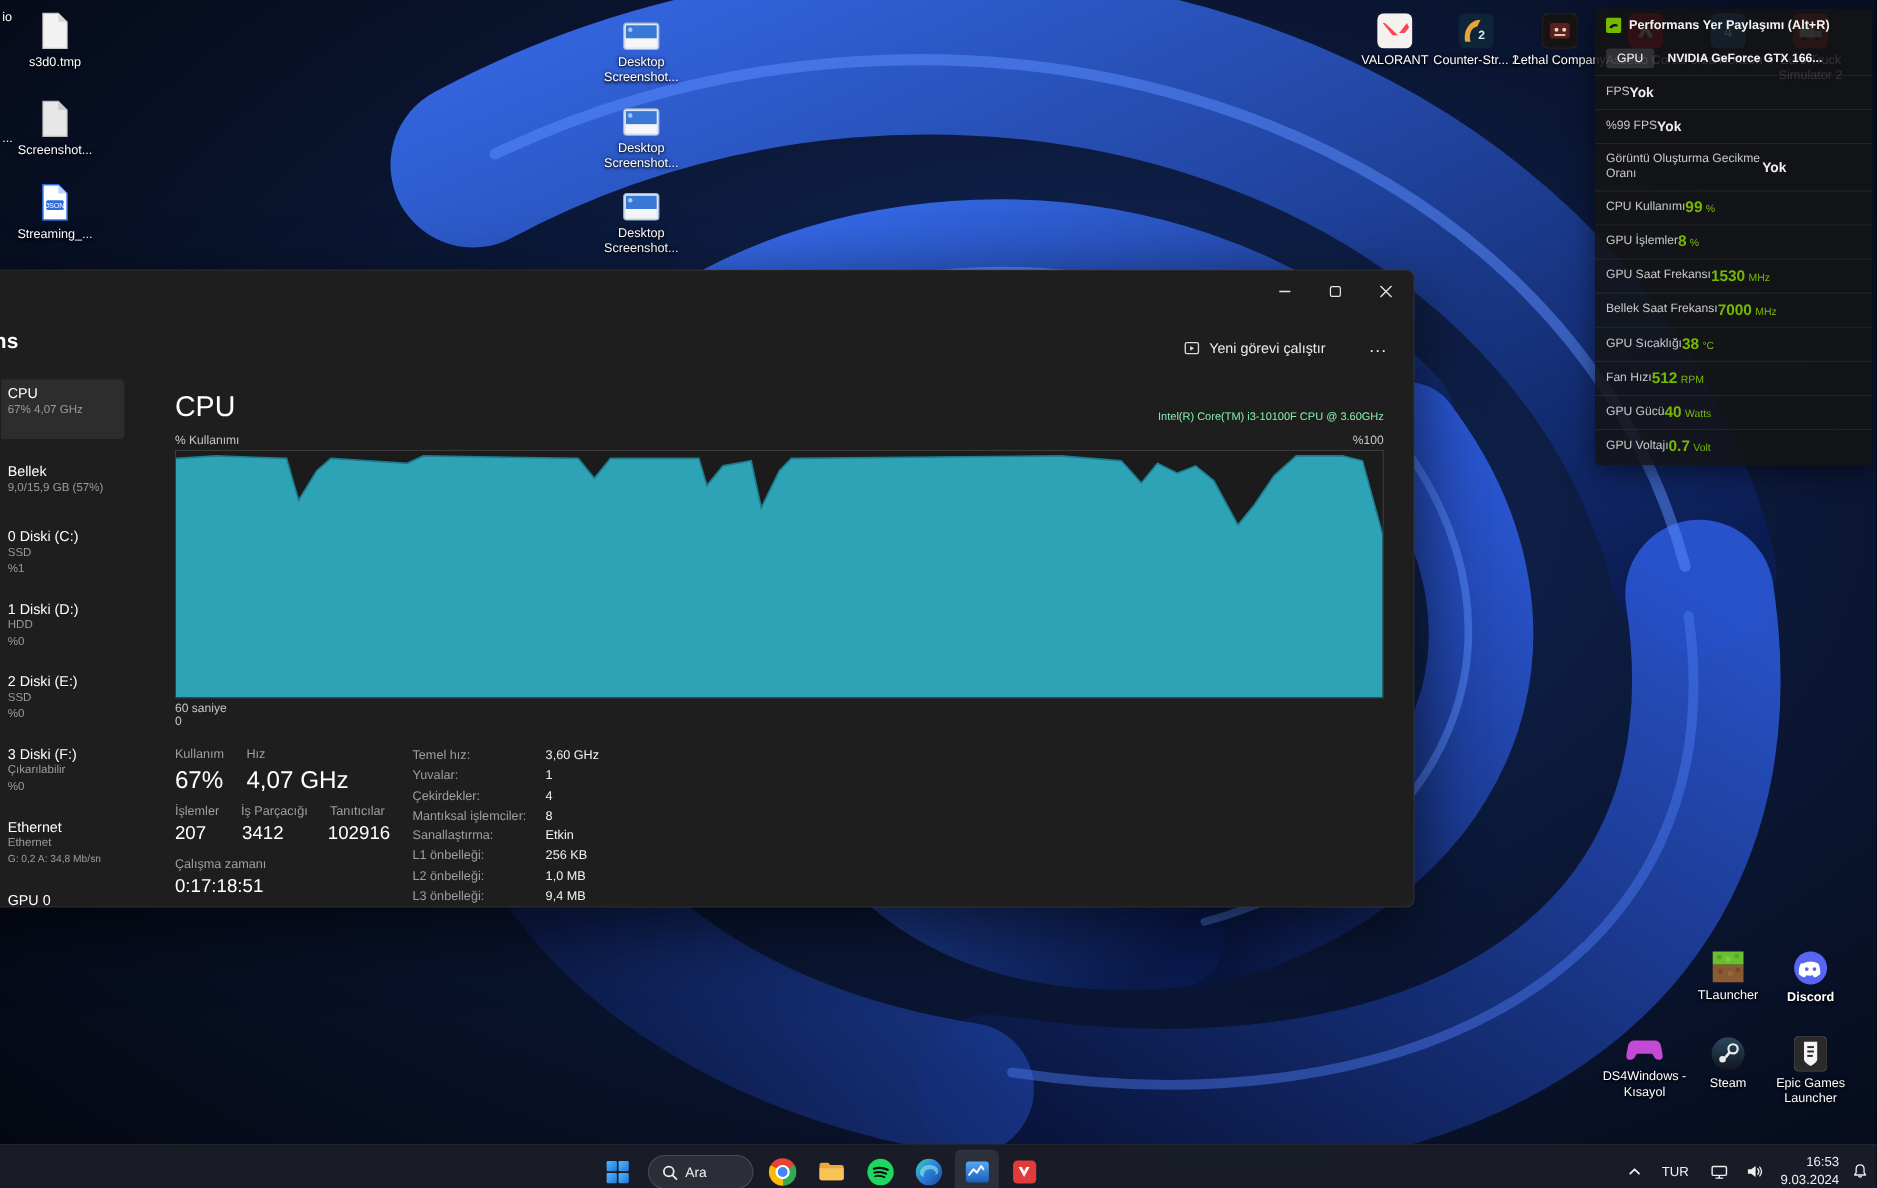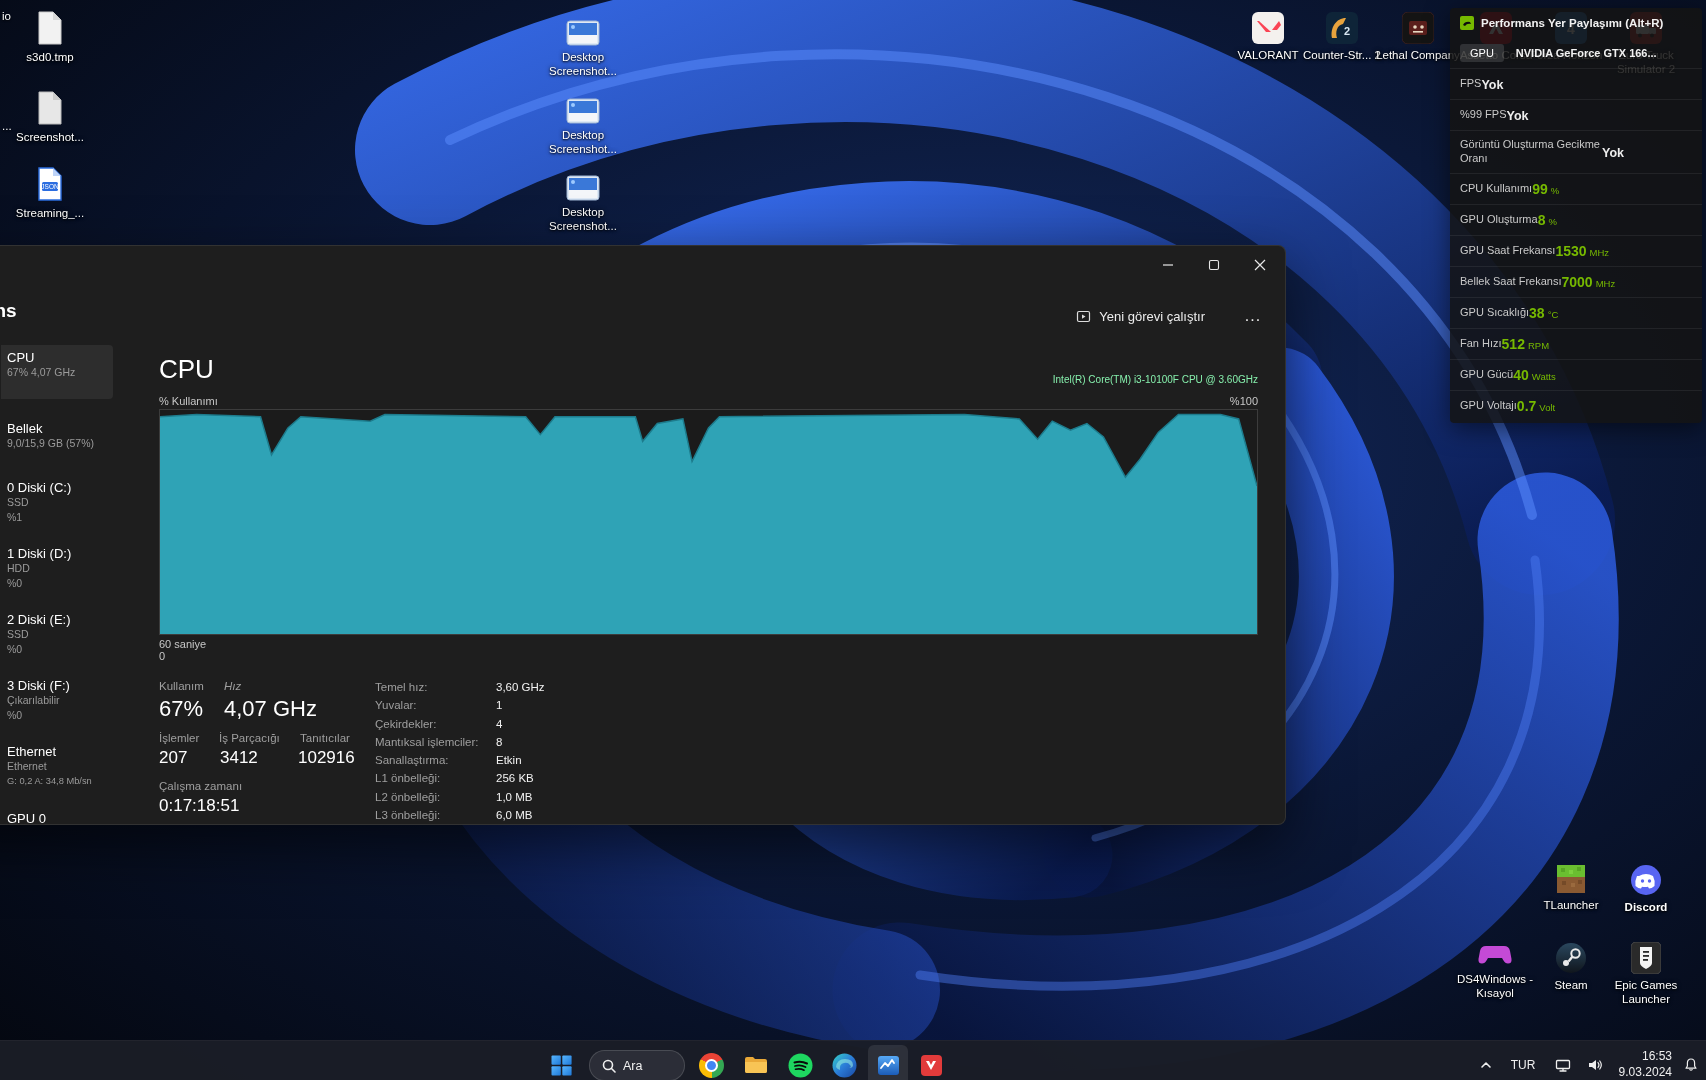--- a/index.html
+++ b/index.html
@@ -377,21 +377,21 @@
           <path fill="none" stroke-width="1.5" d="M0.0,6.8 L36.7,4.5 L100.9,6.8 L111.9,45.2 L128.4,18.1 L141.3,6.8 L211.0,11.3 L225.7,4.5 L367.0,6.8 L381.7,24.9 L396.4,6.8 L477.1,6.8 L484.4,31.6 L499.1,13.6 L524.8,9.0 L534.0,52.0 L550.5,18.1 L561.5,6.8 L807.4,4.5 L862.5,9.0 L880.8,29.4 L895.5,11.3 L913.8,20.3 L930.3,13.6 L946.9,27.1 L968.9,67.8 L983.6,49.7 L1001.9,22.6 L1022.1,4.5 L1064.3,4.5 L1082.6,9.0 L1091.8,42.9 L1101.0,76.8" stroke="#1d7c8d"></path>
         </svg>
       </div>
       <div class="axis-row bottom">
         <span>60 saniye</span>
         <span>0</span>
       </div>
 
       <div class="stats">
         <span class="sl" style="left:0; top:6px;">Kullanım</span>
-        <span class="sl" style="left:65px; top:6px;font-style:italic;">Hız</span>
+        <span class="sl" style="left:65px; top:6px;">Hız</span>
         <span class="sv-big" style="left:0; top:22px;">67%</span>
         <span class="sv-big" style="left:65px; top:22px;">4,07 GHz</span>
 
         <span class="sl" style="left:0; top:58px;">İşlemler</span>
         <span class="sl" style="left:60px; top:58px;">İş Parçacığı</span>
         <span class="sl" style="left:141px; top:58px;text-align:right;">Tanıtıcılar</span>
         <span class="sv-mid" style="left:0; top:74px;">207</span>
         <span class="sv-mid" style="left:61px; top:74px;">3412</span>
         <span class="sv-mid" style="left:139px; top:74px;">102916</span>
 
@@ -399,21 +399,21 @@
         <span class="sv-mid" style="left:0; top:122px;">0:17:18:51</span>
 
         <div class="details">
           <div class="drow"><span class="dl">Temel hız:</span><span class="dv">3,60 GHz</span></div>
           <div class="drow"><span class="dl">Yuvalar:</span><span class="dv">1</span></div>
           <div class="drow"><span class="dl">Çekirdekler:</span><span class="dv">4</span></div>
           <div class="drow"><span class="dl">Mantıksal işlemciler:</span><span class="dv">8</span></div>
           <div class="drow"><span class="dl">Sanallaştırma:</span><span class="dv">Etkin</span></div>
           <div class="drow"><span class="dl">L1 önbelleği:</span><span class="dv">256 KB</span></div>
           <div class="drow"><span class="dl">L2 önbelleği:</span><span class="dv">1,0 MB</span></div>
-          <div class="drow"><span class="dl">L3 önbelleği:</span><span class="dv">6,0 MB</span></div>
+          <div class="drow"><span class="dl">L3 önbelleği:</span><span class="dv">9,4 MB</span></div>
         </div>
       </div>
     </div>
   </div>
 
   <div id="nvoverlay">
     <div class="nv-head">
       <svg width="14" height="14">
           <rect width="14" height="14" rx="2" fill="#76b900"></rect>
           <path d="M3 9 q2-4 7-3 l1 2 q-4-1-6 2 Z" fill="#0d0d0d"></path>
@@ -434,21 +434,21 @@
     </div>
     <div class="nv-row na" style="min-height:43px;">
       <span class="nv-lbl">Görüntü Oluşturma Gecikme Oranı</span>
       <span class="nv-valwrap"><span class="nv-val">Yok</span><span class="nv-unit"></span></span>
     </div>
     <div class="nv-row">
       <span class="nv-lbl">CPU Kullanımı</span>
       <span class="nv-valwrap"><span class="nv-val">99</span><span class="nv-unit">%</span></span>
     </div>
     <div class="nv-row">
-      <span class="nv-lbl">GPU Oluşturma</span>
+      <span class="nv-lbl">GPU İşlemler</span>
       <span class="nv-valwrap"><span class="nv-val">8</span><span class="nv-unit">%</span></span>
     </div>
     <div class="nv-row">
       <span class="nv-lbl">GPU Saat Frekansı</span>
       <span class="nv-valwrap"><span class="nv-val">1530</span><span class="nv-unit">MHz</span></span>
     </div>
     <div class="nv-row">
       <span class="nv-lbl">Bellek Saat Frekansı</span>
       <span class="nv-valwrap"><span class="nv-val">7000</span><span class="nv-unit">MHz</span></span>
     </div>

